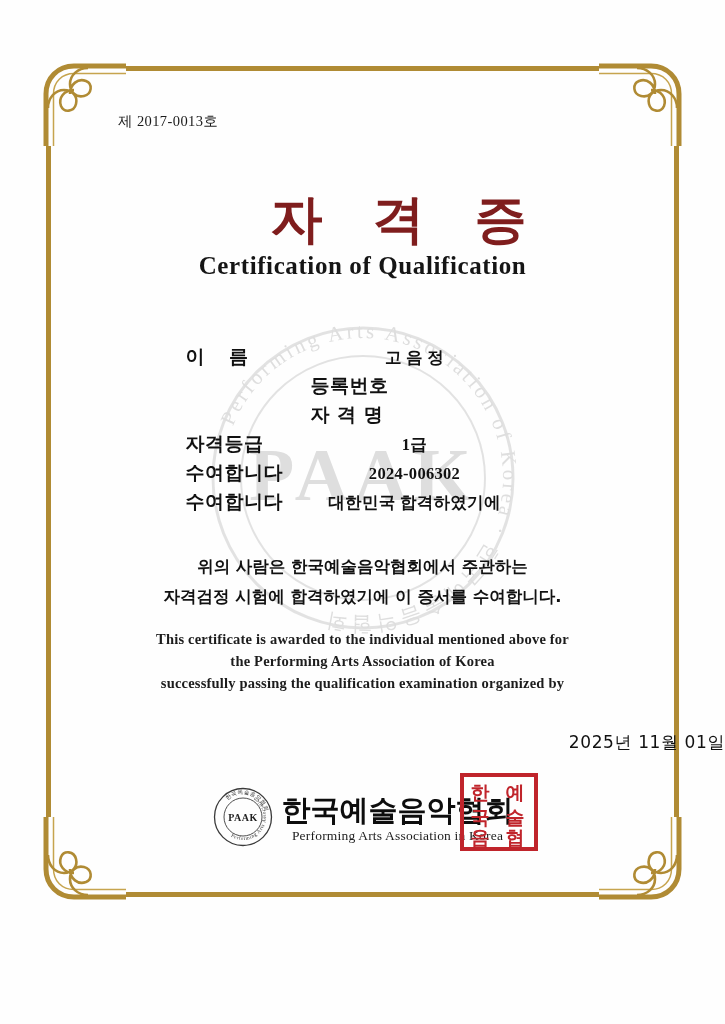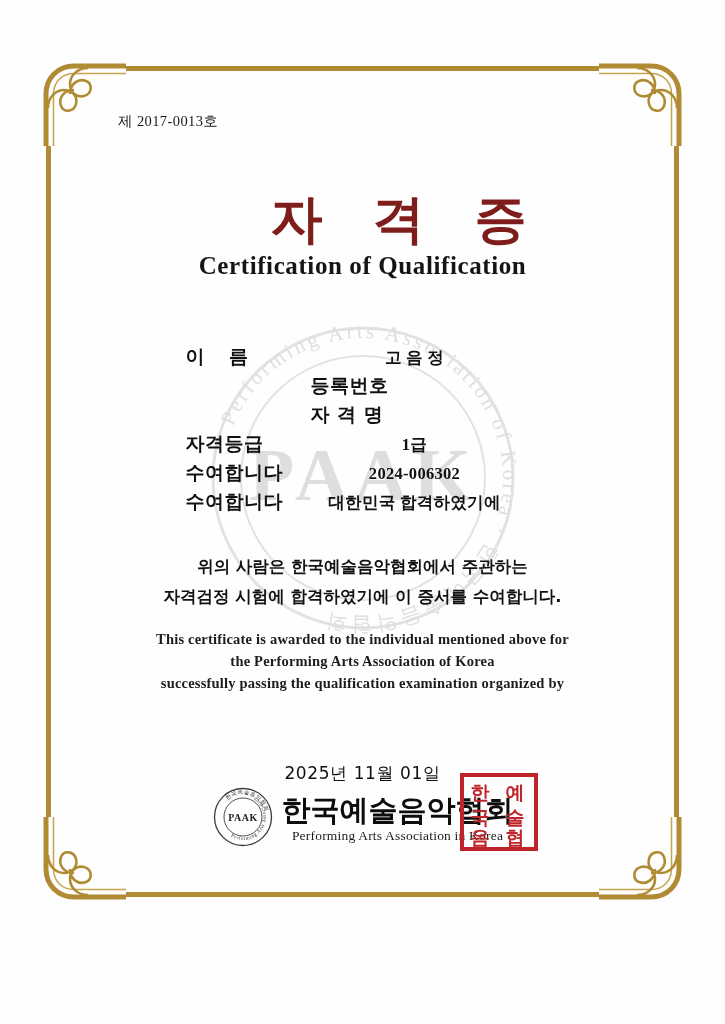--- a/index.html
+++ b/index.html
@@ -164,26 +164,25 @@
     line-height: 22px;
     color: #1c1c1c;
     letter-spacing: 0.2px;
   }
 
   .issue-date {
     position: absolute;
     left: 0;
     top: 731px;
     width: 725px;
-    text-align: center;
+    text-align: right;
     font-size: 17px;
     font-family: "DejaVu Sans", sans-serif;
     letter-spacing: 0.6px;
     color: #111;
-    margin-top: 31px;
   }
 
   
   .org-block {
     position: absolute;
     left: 0;
     top: 786px;
     width: 725px;
     display: flex;
     justify-content: center;

